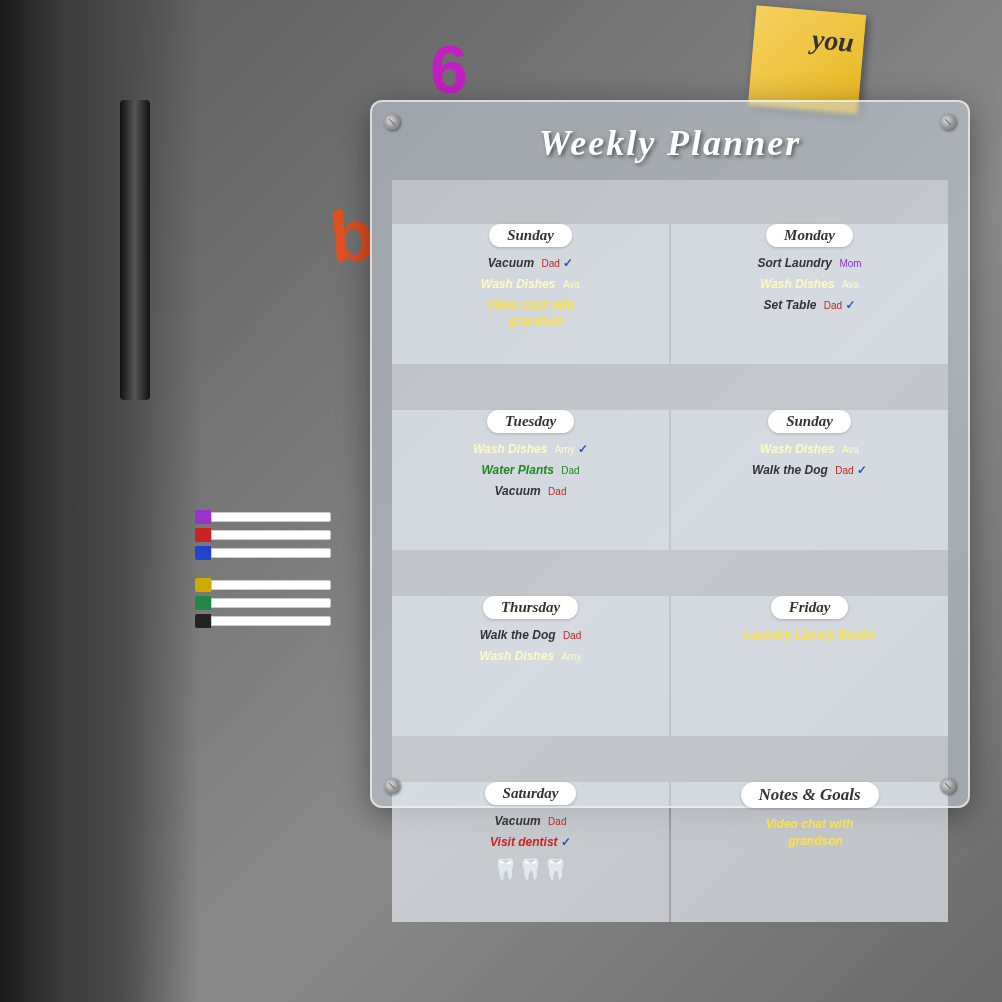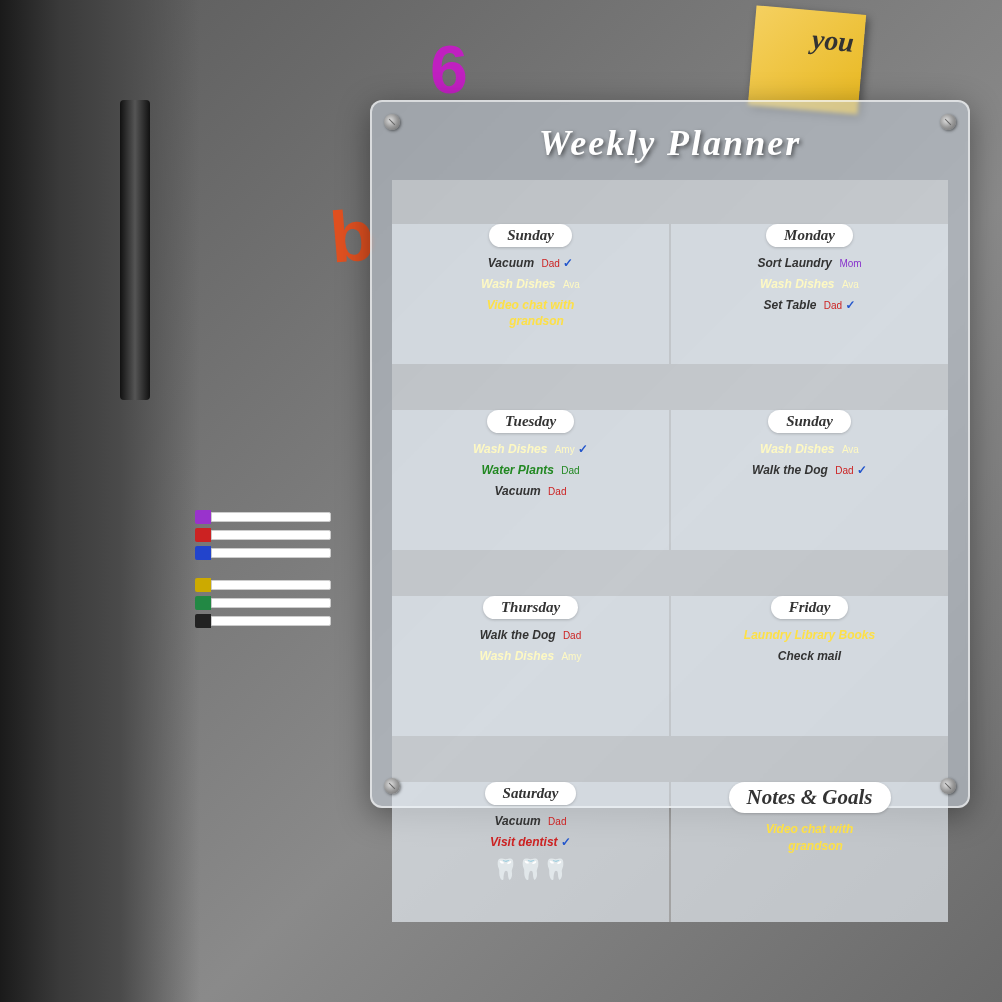--- a/index.html
+++ b/index.html
@@ -242,21 +242,21 @@
     .color-green { color: #228822; }
     .color-pink { color: #fde047; }
     .color-purple { color: #8833cc; }
     .color-dark { color: #333; }
 
     
     .notes-label {
       background: white;
       border-radius: 20px;
       padding: 3px 18px;
-      font-size: 21px;
+      font-size: 17px;
       font-family: Georgia, serif;
       font-style: italic;
       color: #333;
       font-weight: bold;
       box-shadow: 0 1px 3px rgba(0,0,0,0.2);
     }
 
     
     .checkmark {
       color: #2255cc;
@@ -415,23 +415,20 @@
     </div>
 
     <div class="day-cell">
       <div class="day-header">
         <span class="day-label">Friday</span>
       </div>
       <ul class="task-list">
         <li class="task-item">
           <span class="task-name color-pink">Laundry Library Books</span>
         </li>
-        <li class="task-item">
-          <span class="task-name color-dark">Check mail</span>
-        </li>
       </ul>
     </div>
 
     <div class="day-cell">
       <div class="day-header">
         <span class="day-label">Saturday</span>
       </div>
       <ul class="task-list">
         <li class="task-item">
           <span class="task-name color-dark">Vacuum</span>

